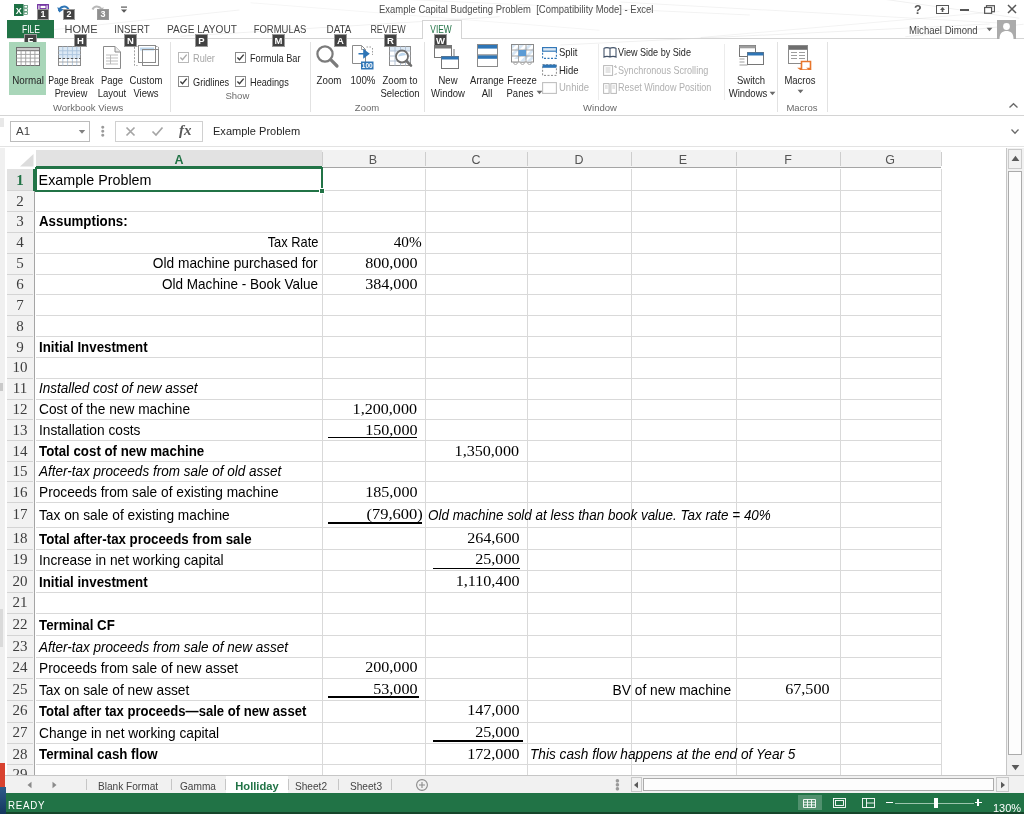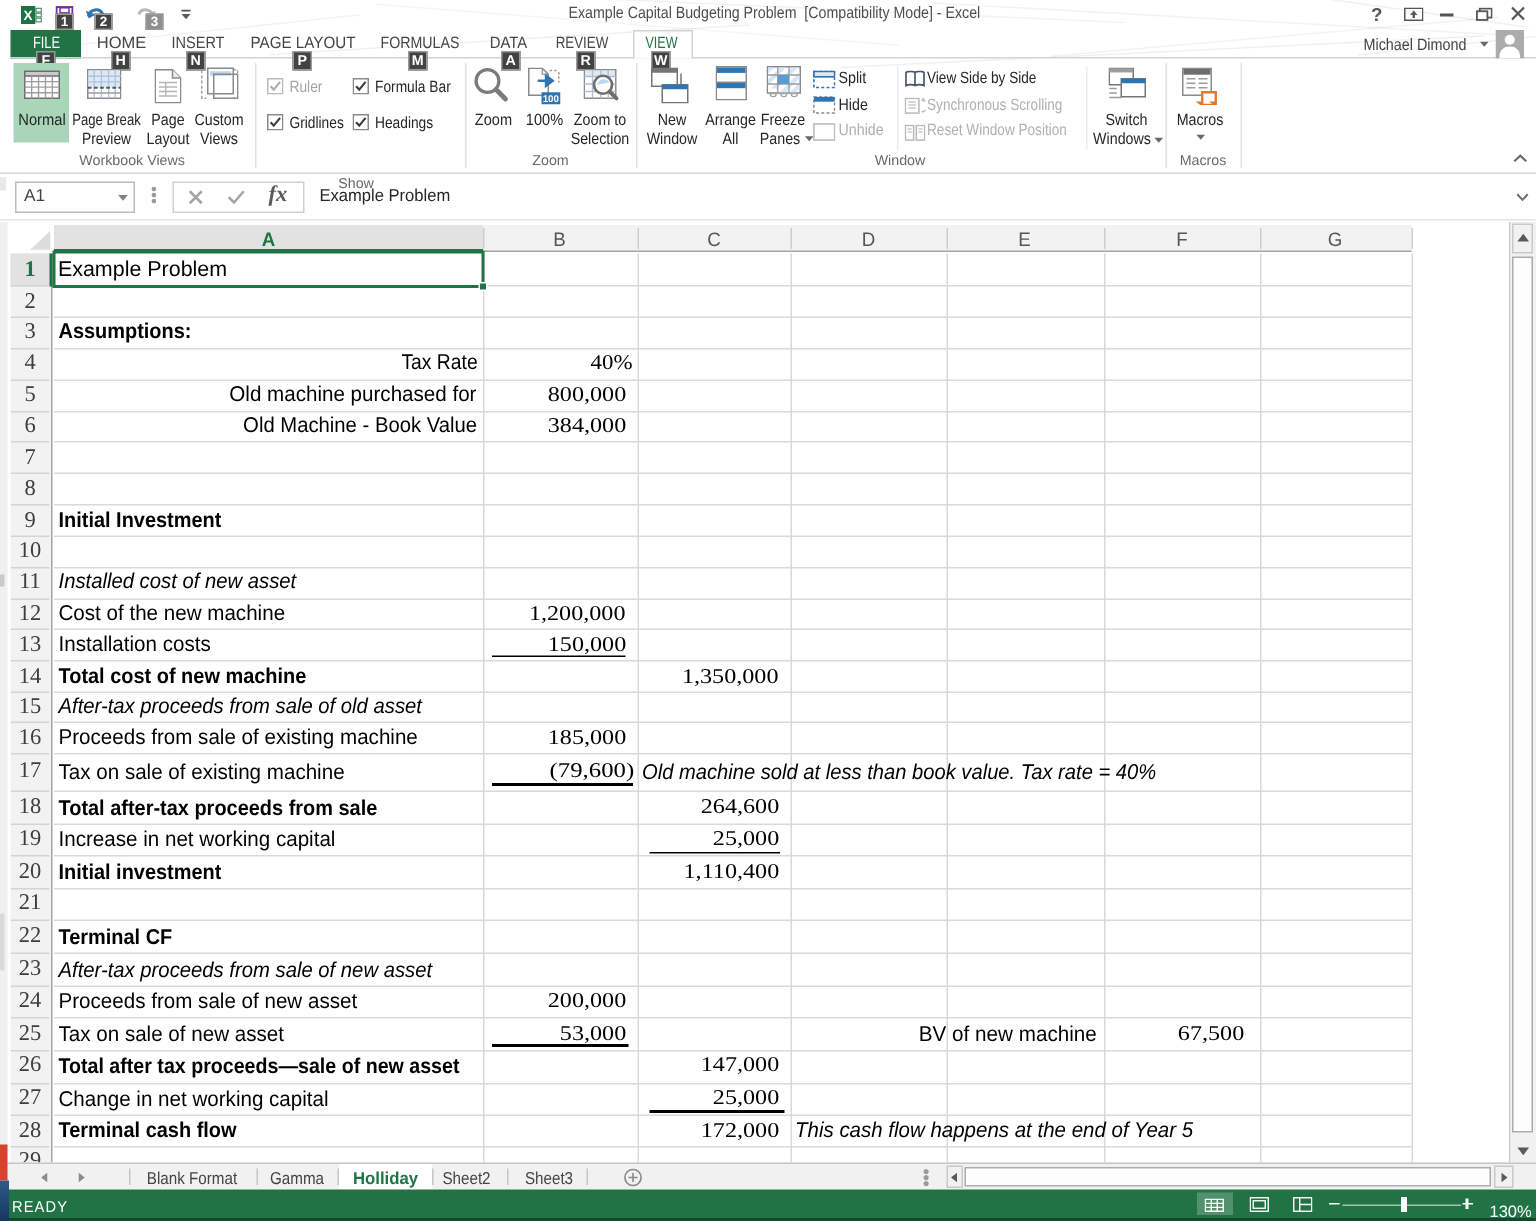--- a/index.html
+++ b/index.html
@@ -86,21 +86,21 @@
 <div class="a kt" style="left:434px;top:34px">W</div>
 <div class="a" style="left:0px;top:115.4px;width:1024px;height:1px;background:#d4d4d4"></div>
 <div class="a" style="left:170px;top:42px;width:1px;height:70px;background:#e2e2e2"></div>
 <div class="a" style="left:310px;top:42px;width:1px;height:70px;background:#e2e2e2"></div>
 <div class="a" style="left:424px;top:42px;width:1px;height:70px;background:#e2e2e2"></div>
 <div class="a" style="left:777px;top:42px;width:1px;height:70px;background:#e2e2e2"></div>
 <div class="a" style="left:827px;top:42px;width:1px;height:70px;background:#e2e2e2"></div>
 <div class="a" style="left:598px;top:44px;width:1px;height:56px;background:#ececec"></div>
 <div class="a" style="left:724px;top:44px;width:1px;height:56px;background:#ececec"></div>
 <div class="a ctr" style="left:-61.9px;top:101.5px;width:300px;font-size:9.5px;color:#6a6a6a">Workbook Views</div>
-<div class="a ctr" style="left:87.4px;top:117px;width:300px;font-size:9.5px;color:#6a6a6a">Show</div>
+<div class="a ctr" style="left:87.4px;top:90px;width:300px;font-size:9.5px;color:#6a6a6a">Show</div>
 <div class="a ctr" style="left:217px;top:101.5px;width:300px;font-size:9.5px;color:#6a6a6a">Zoom</div>
 <div class="a ctr" style="left:450px;top:101.5px;width:300px;font-size:9.5px;color:#6a6a6a">Window</div>
 <div class="a ctr" style="left:652px;top:101.5px;width:300px;font-size:9.5px;color:#6a6a6a">Macros</div>
 <svg class="a" style="left:1008px;top:102px" width="11" height="7" viewBox="0 0 11 7">
       <path d="M1.5 5.5 L5.5 1.8 L9.5 5.5" fill="none" stroke="#6a6a6a" stroke-width="1.4"></path>
     </svg>
 <div class="a" style="left:9px;top:41.5px;width:37px;height:53px;background:#a9d6b9"></div>
 <svg class="a" style="left:16px;top:47px" width="24" height="19" viewBox="0 0 24 19">
       <rect x="0.5" y="0.5" width="23" height="18" fill="#fff" stroke="#6e6e6e"></rect>
       <rect x="0.5" y="0.5" width="23" height="3.2" fill="#c9c9c9" stroke="#6e6e6e"></rect>

